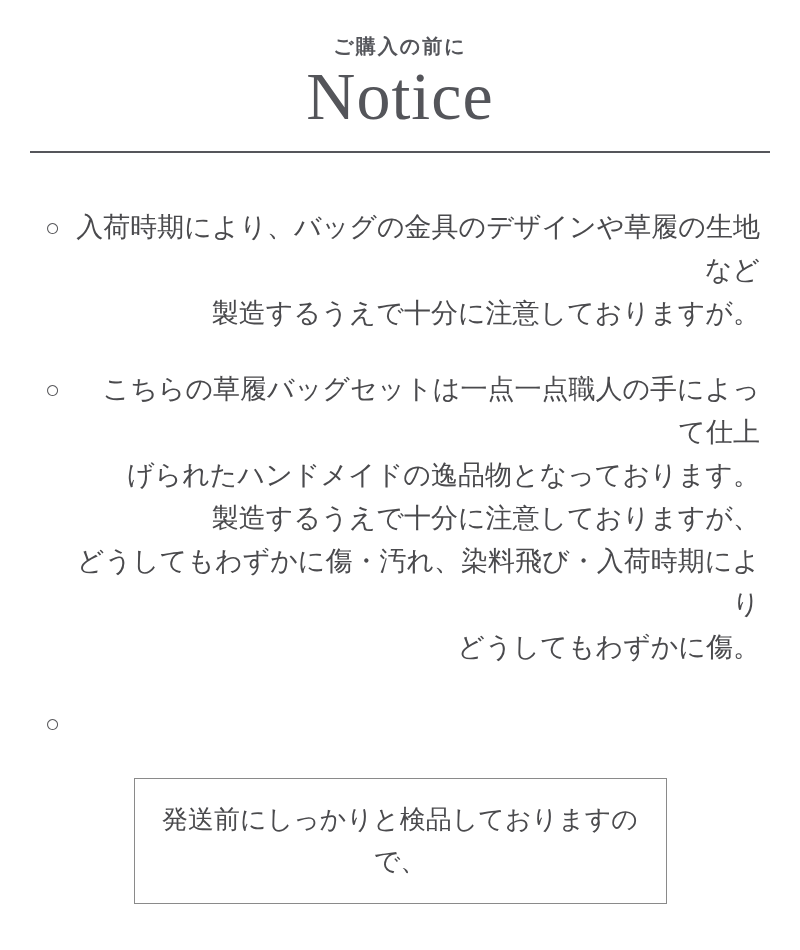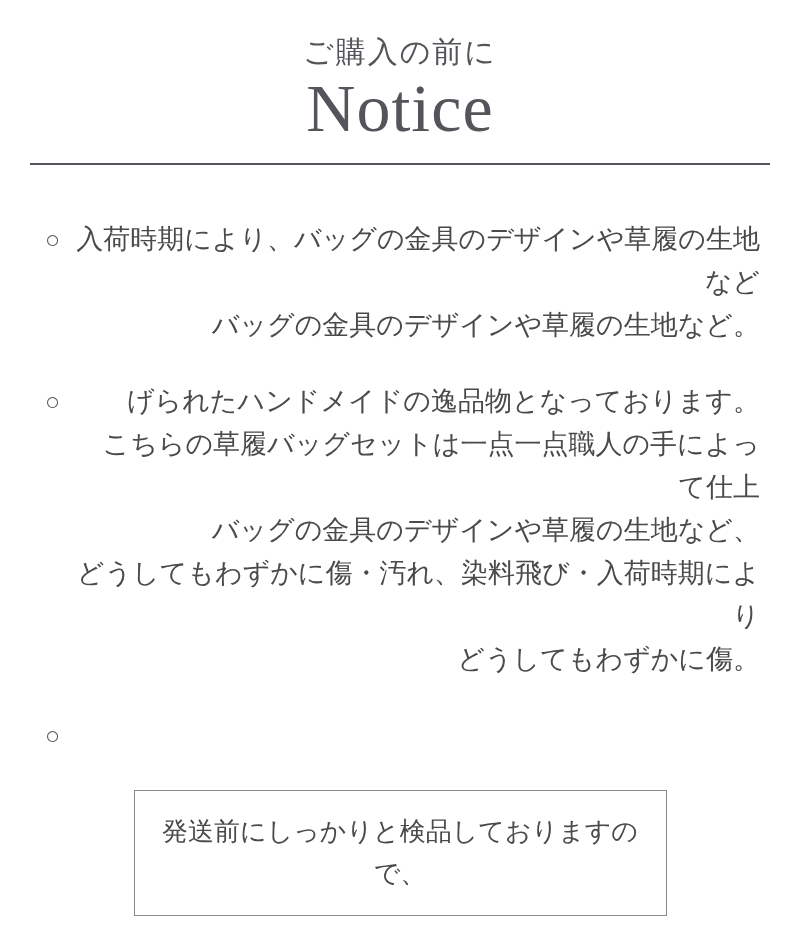--- a/index.html
+++ b/index.html
@@ -17,23 +17,24 @@
     font-family: "Liberation Sans", "DejaVu Sans", sans-serif;
   }
   
   .page-header {
     text-align: center;
     padding-top: 34px;
     color: #54555a;
     font-family: "Liberation Serif", "DejaVu Serif", serif;
   }
   .page-subtitle {
-    font-size: 30px;
+    font-size: 20px;
     line-height: 1.2;
     letter-spacing: 2px;
+    font-weight: bold;
   }
   .page-title {
     margin: 4px 0 0 0;
     font-size: 68px;
     font-weight: 400;
     line-height: 1.0;
     letter-spacing: 1px;
   }
   .header-divider {
     border: none;
@@ -87,30 +88,30 @@
   </header>
 
   <hr class="header-divider">
 
   <main class="notice-list">
 
     <div class="notice-item">
       <span class="notice-marker">○</span>
       <div class="notice-lines">
         <div>入荷時期により、バッグの金具のデザインや草履の生地など</div>
-        <div>バッグの金具のデザインや草履の生地など。</div>
+        <div>製造するうえで十分に注意しておりますが。</div>
       </div>
     </div>
 
     <div class="notice-item">
       <span class="notice-marker">○</span>
       <div class="notice-lines">
+        <div>こちらの草履バッグセットは一点一点職人の手によって仕上</div>
         <div>げられたハンドメイドの逸品物となっております。</div>
-        <div>こちらの草履バッグセットは一点一点職人の手によって仕上</div>
-        <div>バッグの金具のデザインや草履の生地など、</div>
+        <div>製造するうえで十分に注意しておりますが、</div>
         <div>どうしてもわずかに傷・汚れ、染料飛び・入荷時期により</div>
         <div>どうしてもわずかに傷。</div>
       </div>
     </div>
 
     <div class="notice-item">
       <span class="notice-marker">○</span>
       <div class="notice-lines">
       </div>
     </div>

